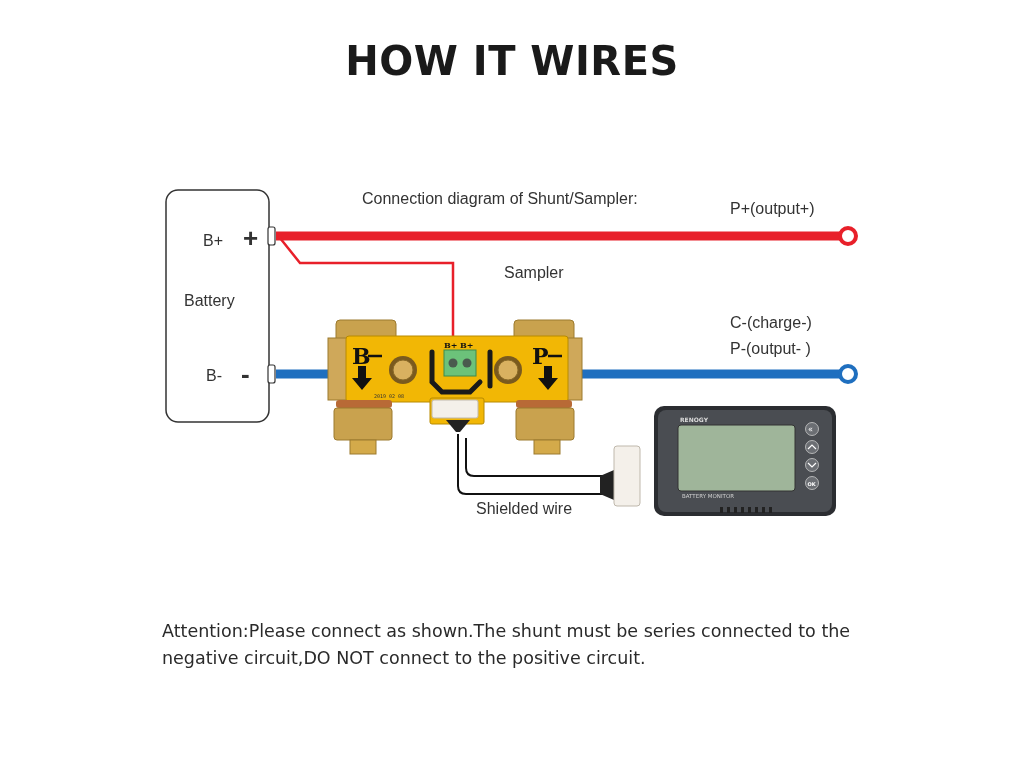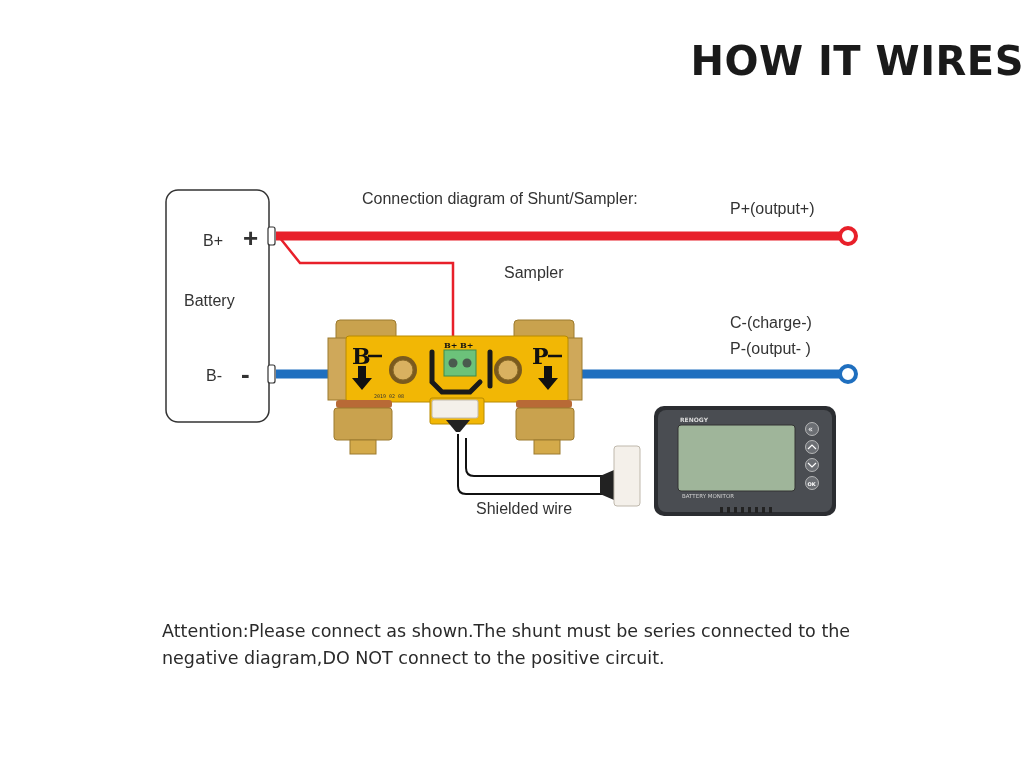--- a/index.html
+++ b/index.html
@@ -1,17 +1,17 @@
 <!DOCTYPE html>
 <html><head>
 <meta charset="utf-8">
 <style>
   html, body { margin:0; padding:0; background:#ffffff; }
   body { width:1024px; height:768px; position:relative; overflow:hidden; font-family:"Liberation Sans", sans-serif; }
-  .title { position:absolute; left:0; width:1024px; top:38px; text-align:right; font-family:"DejaVu Sans", sans-serif; font-weight:bold; font-size:40px; letter-spacing:0.5px; color:#1a1a1a; }
+  .title { position:absolute; left:0; width:1024px; top:38px; text-align:center; font-family:"DejaVu Sans", sans-serif; font-weight:bold; font-size:40px; letter-spacing:0.5px; color:#1a1a1a; }
   svg.diagram { position:absolute; left:0; top:0; }
   .lbl { font-family:"Liberation Sans", sans-serif; fill:#333333; }
   .note { position:absolute; left:162px; top:618px; width:720px; font-family:"DejaVu Sans", sans-serif; font-size:17.5px; line-height:27px; color:#2a2a2a; }
 </style>
 </head>
 <body>
 
 <div class="title">HOW IT WIRES</div>
 
 <svg class="diagram" width="1024" height="768" viewBox="0 0 1024 768">
@@ -109,13 +109,13 @@
       <rect x="734" y="507" width="3" height="6" fill="#222"></rect>
       <rect x="741" y="507" width="3" height="6" fill="#222"></rect>
       <rect x="748" y="507" width="3" height="6" fill="#222"></rect>
       <rect x="755" y="507" width="3" height="6" fill="#222"></rect>
       <rect x="762" y="507" width="3" height="6" fill="#222"></rect>
       <rect x="769" y="507" width="3" height="6" fill="#222"></rect>
     </g>
   </g>
 </svg>
 
-<div class="note">Attention:Please connect as shown.The shunt must be series connected to the negative diagram,DO NOT connect to the positive circuit.</div>
+<div class="note">Attention:Please connect as shown.The shunt must be series connected to the negative circuit,DO NOT connect to the positive circuit.</div>
 
 </body></html>

